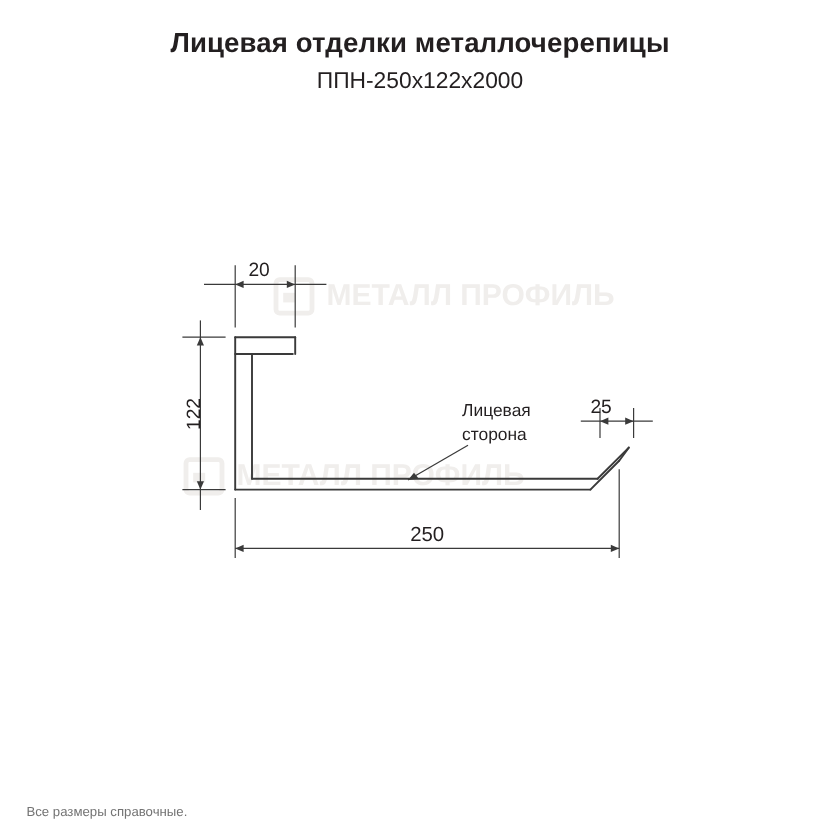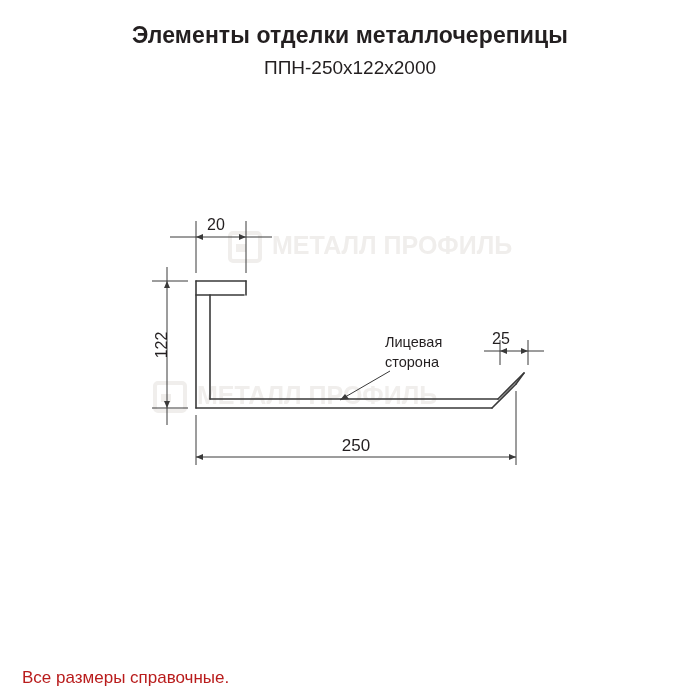--- a/index.html
+++ b/index.html
@@ -58,37 +58,37 @@
   .drawing svg {
     display: block;
   }
   .footer {
     position: absolute;
     left: 22px;
     bottom: 14px;
     width: 660px;
   }
   .footer-line {
-    font-size: 17px;
-    color: #b91c1c;
+    font-size: 11px;
+    color: #737373;
     line-height: 17px;
   }
   .wm-text {
     font-family: "Liberation Sans", sans-serif;
     font-weight: bold;
     fill: #f0eeec;
   }
 </style>
 </head>
 <body>
 
 <div class="page">
 
   <div class="title-block">
-    <div class="title-main">Элементы отделки металлочерепицы</div>
+    <div class="title-main">Лицевая отделки металлочерепицы</div>
     <div class="title-code">ППН-250х122х2000</div>
   </div>
 
   <div class="drawing">
     <svg width="700" height="330" viewBox="0 0 700 330" xmlns="http://www.w3.org/2000/svg">
 
       <g>
         <g transform="translate(230,75)">
           <rect x="0" y="-17" width="30" height="28" rx="3" fill="none" stroke="#f0eeec" stroke-width="4"></rect>
           <path d="M6 -6 L16 -6 L16 2 L6 2 Z" fill="#f0eeec"></path>

